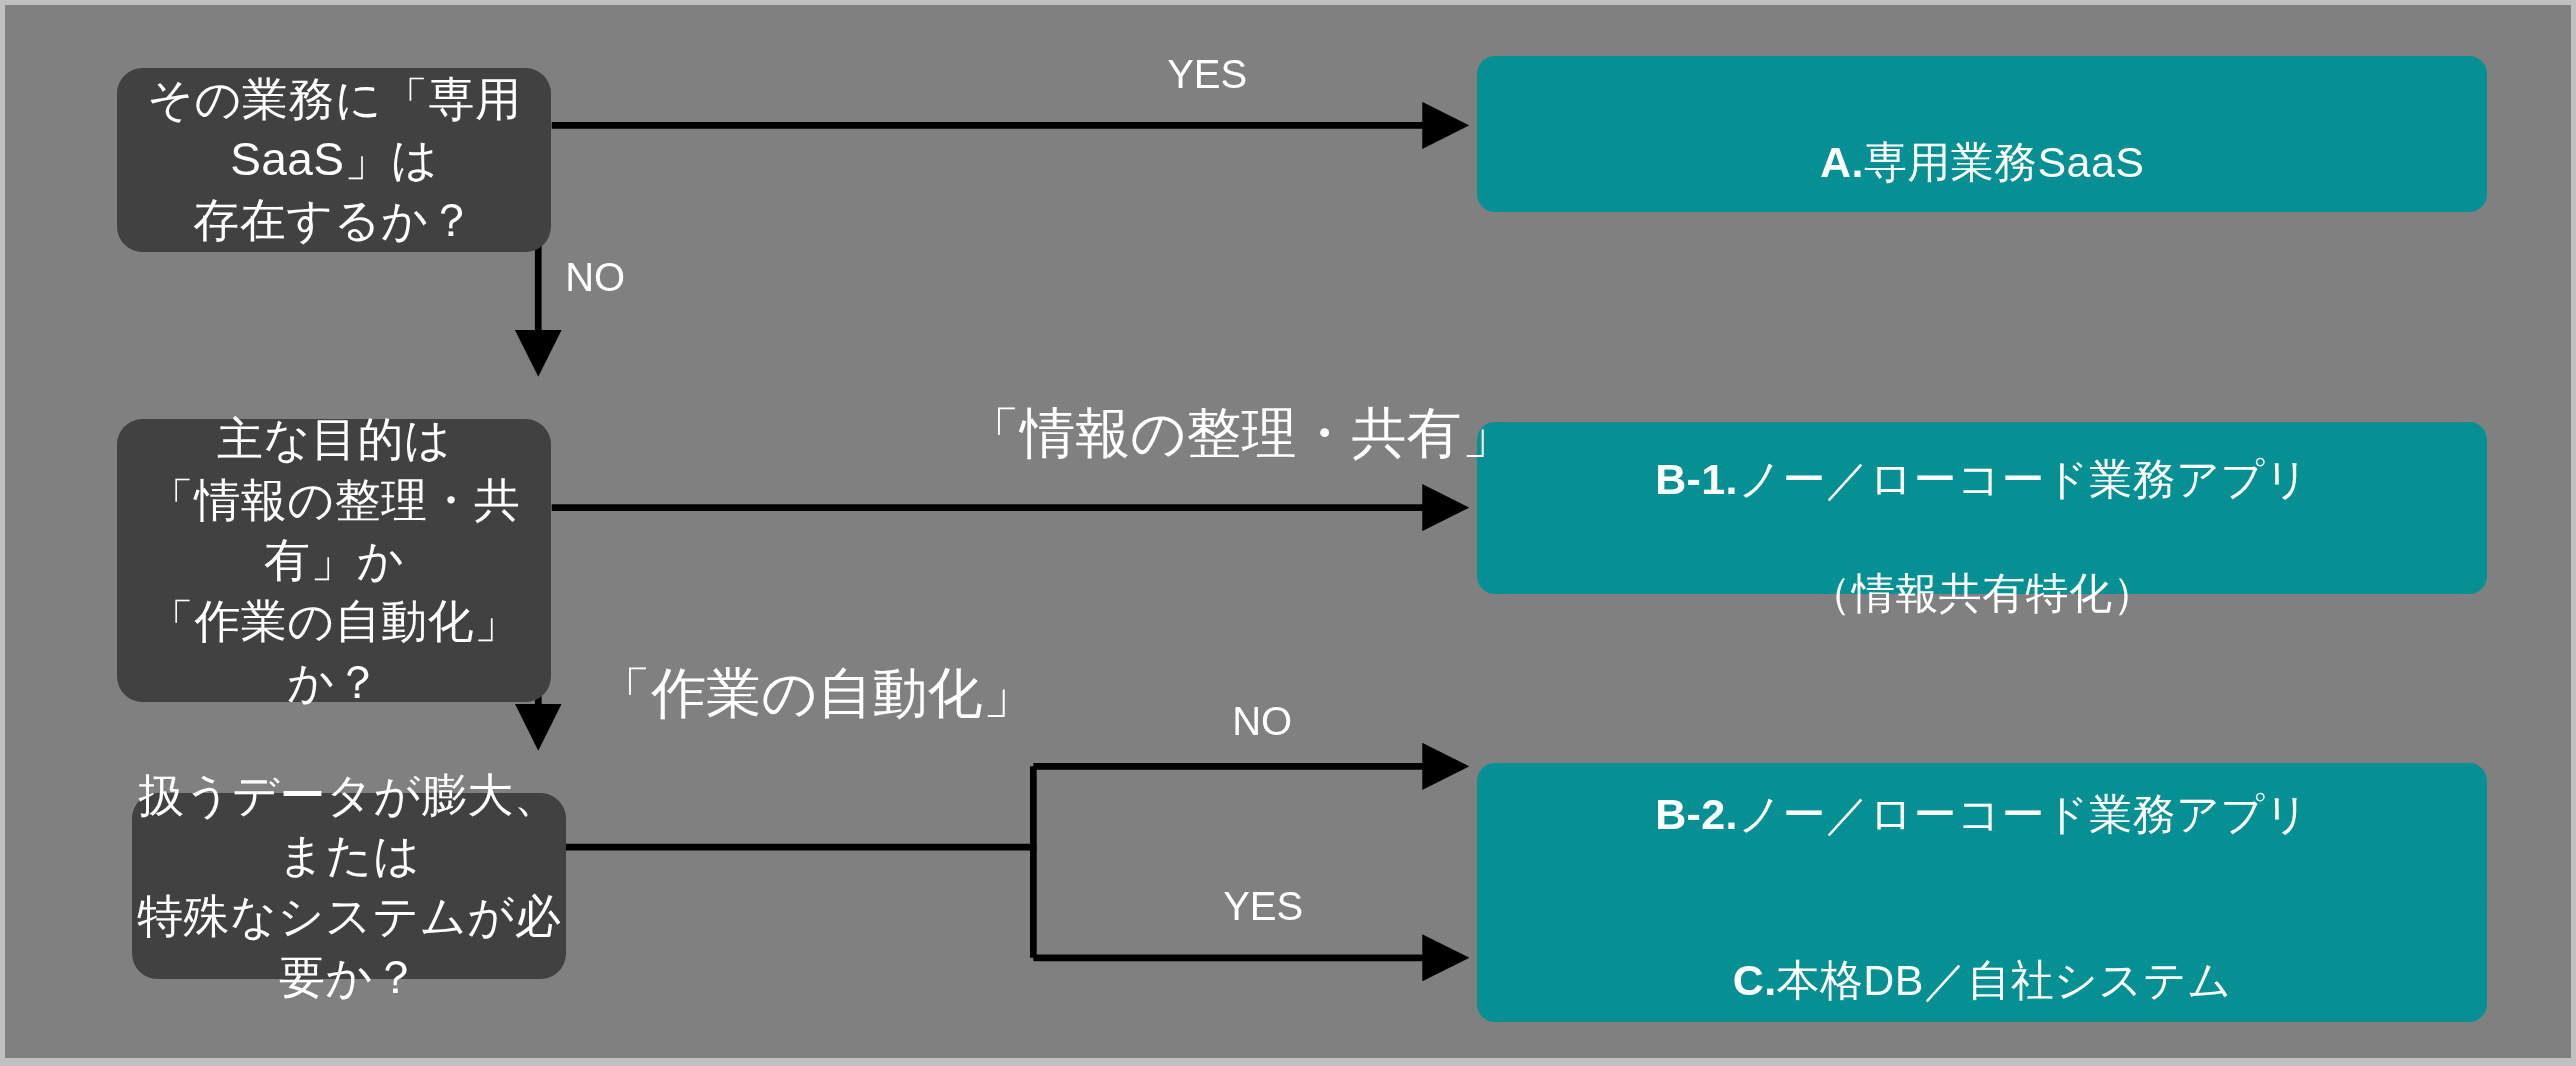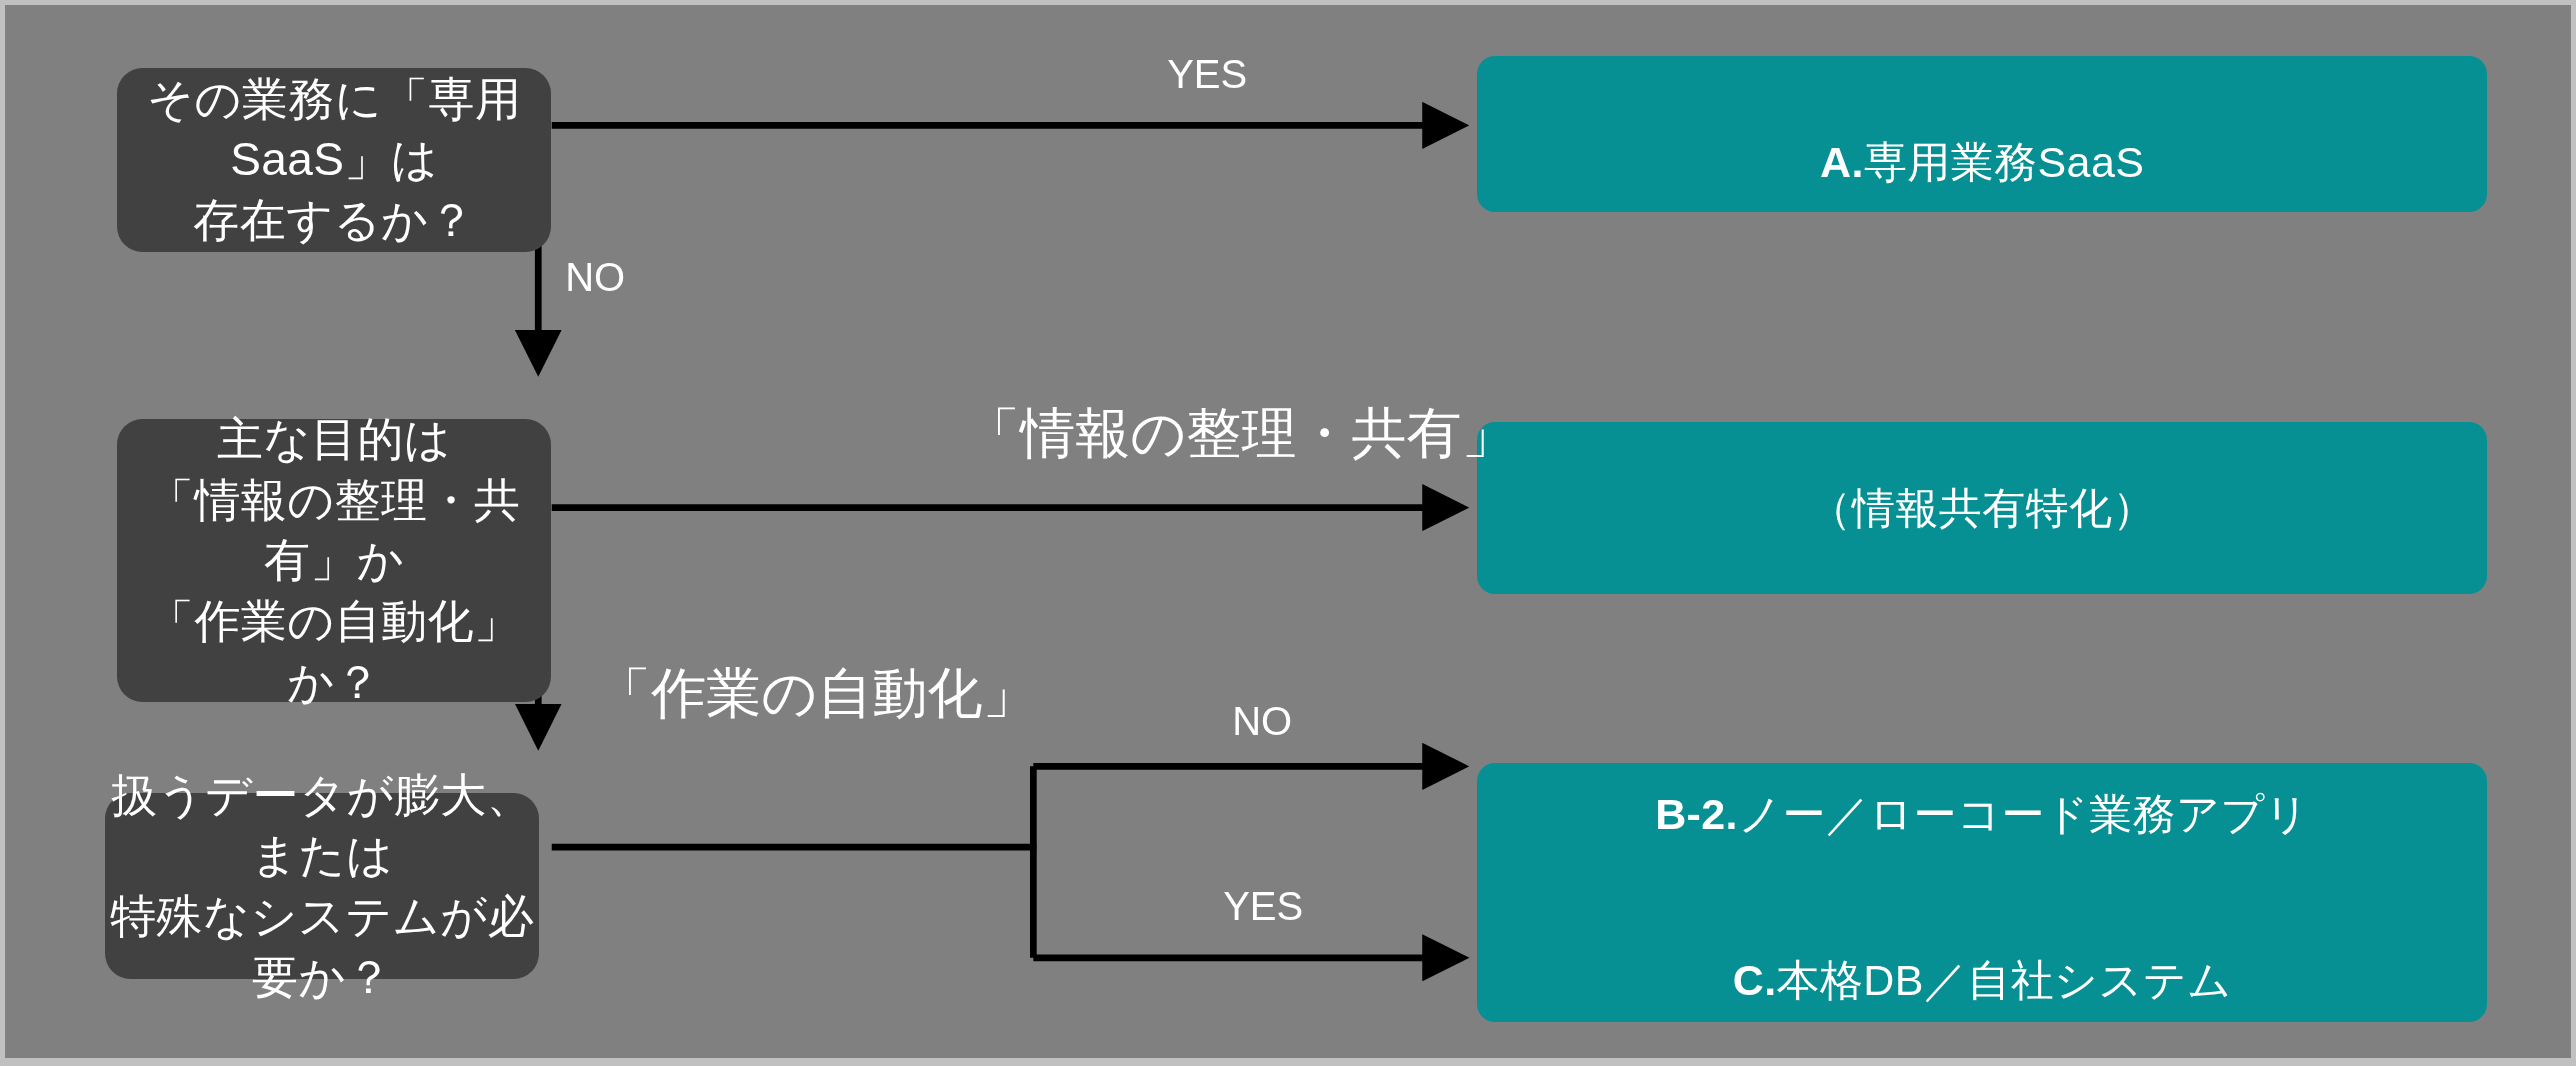--- a/index.html
+++ b/index.html
@@ -61,21 +61,21 @@
     left: 0;
     top: 0;
     width: 2566px;
     height: 1053px;
     pointer-events: none;
   }
 
   
   #box-q1  { left: 112px;  top: 28.4px;   width: 434px;  height: 184px; }
   #box-q2  { left: 112px;  top: 380px;  width: 434px;  height: 283px; }
-  #box-q3  { left: 100px;  top: 754px; width: 434px;  height: 186px; }
+  #box-q3  { left: 127px;  top: 754px; width: 434px;  height: 186px; }
 
   #box-a   { left: 1472px; top: 51px;   width: 1010px; height: 156px; }
   #box-b1  { left: 1472px; top: 417px;  width: 1010px; height: 172px; }
   #box-b2  { left: 1472px; top: 758px; width: 1010px; height: 159px; }
   #box-c   { left: 1472px; top: 876px; width: 1010px; height: 141px; }
 
   
   #lbl-yes1  { left: 1162px; top: 49px; }
   #lbl-no1   { left: 560px;  top: 252px; }
   #lbl-info  { left: 960px; top: 395px; }
@@ -123,20 +123,23 @@
 特殊なシステムが必要か？</div>
 
   <div class="node result" id="box-a">
     <div>
       <span class="prefix">A.</span><span class="body">専用業務SaaS</span>
     </div>
   </div>
 
   <div class="node result" id="box-b1">
     <div>
+      <div>
+        <span class="prefix">B-1.</span><span class="body">ノー／ローコード業務アプリ</span>
+      </div>
       <div class="body">（情報共有特化）</div>
     </div>
   </div>
 
   <div class="node result" id="box-b2">
     <div>
       <div>
         <span class="prefix">B-2.</span><span class="body">ノー／ローコード業務アプリ</span>
       </div>
       <div class="body">（アプリ開発特化）</div>

